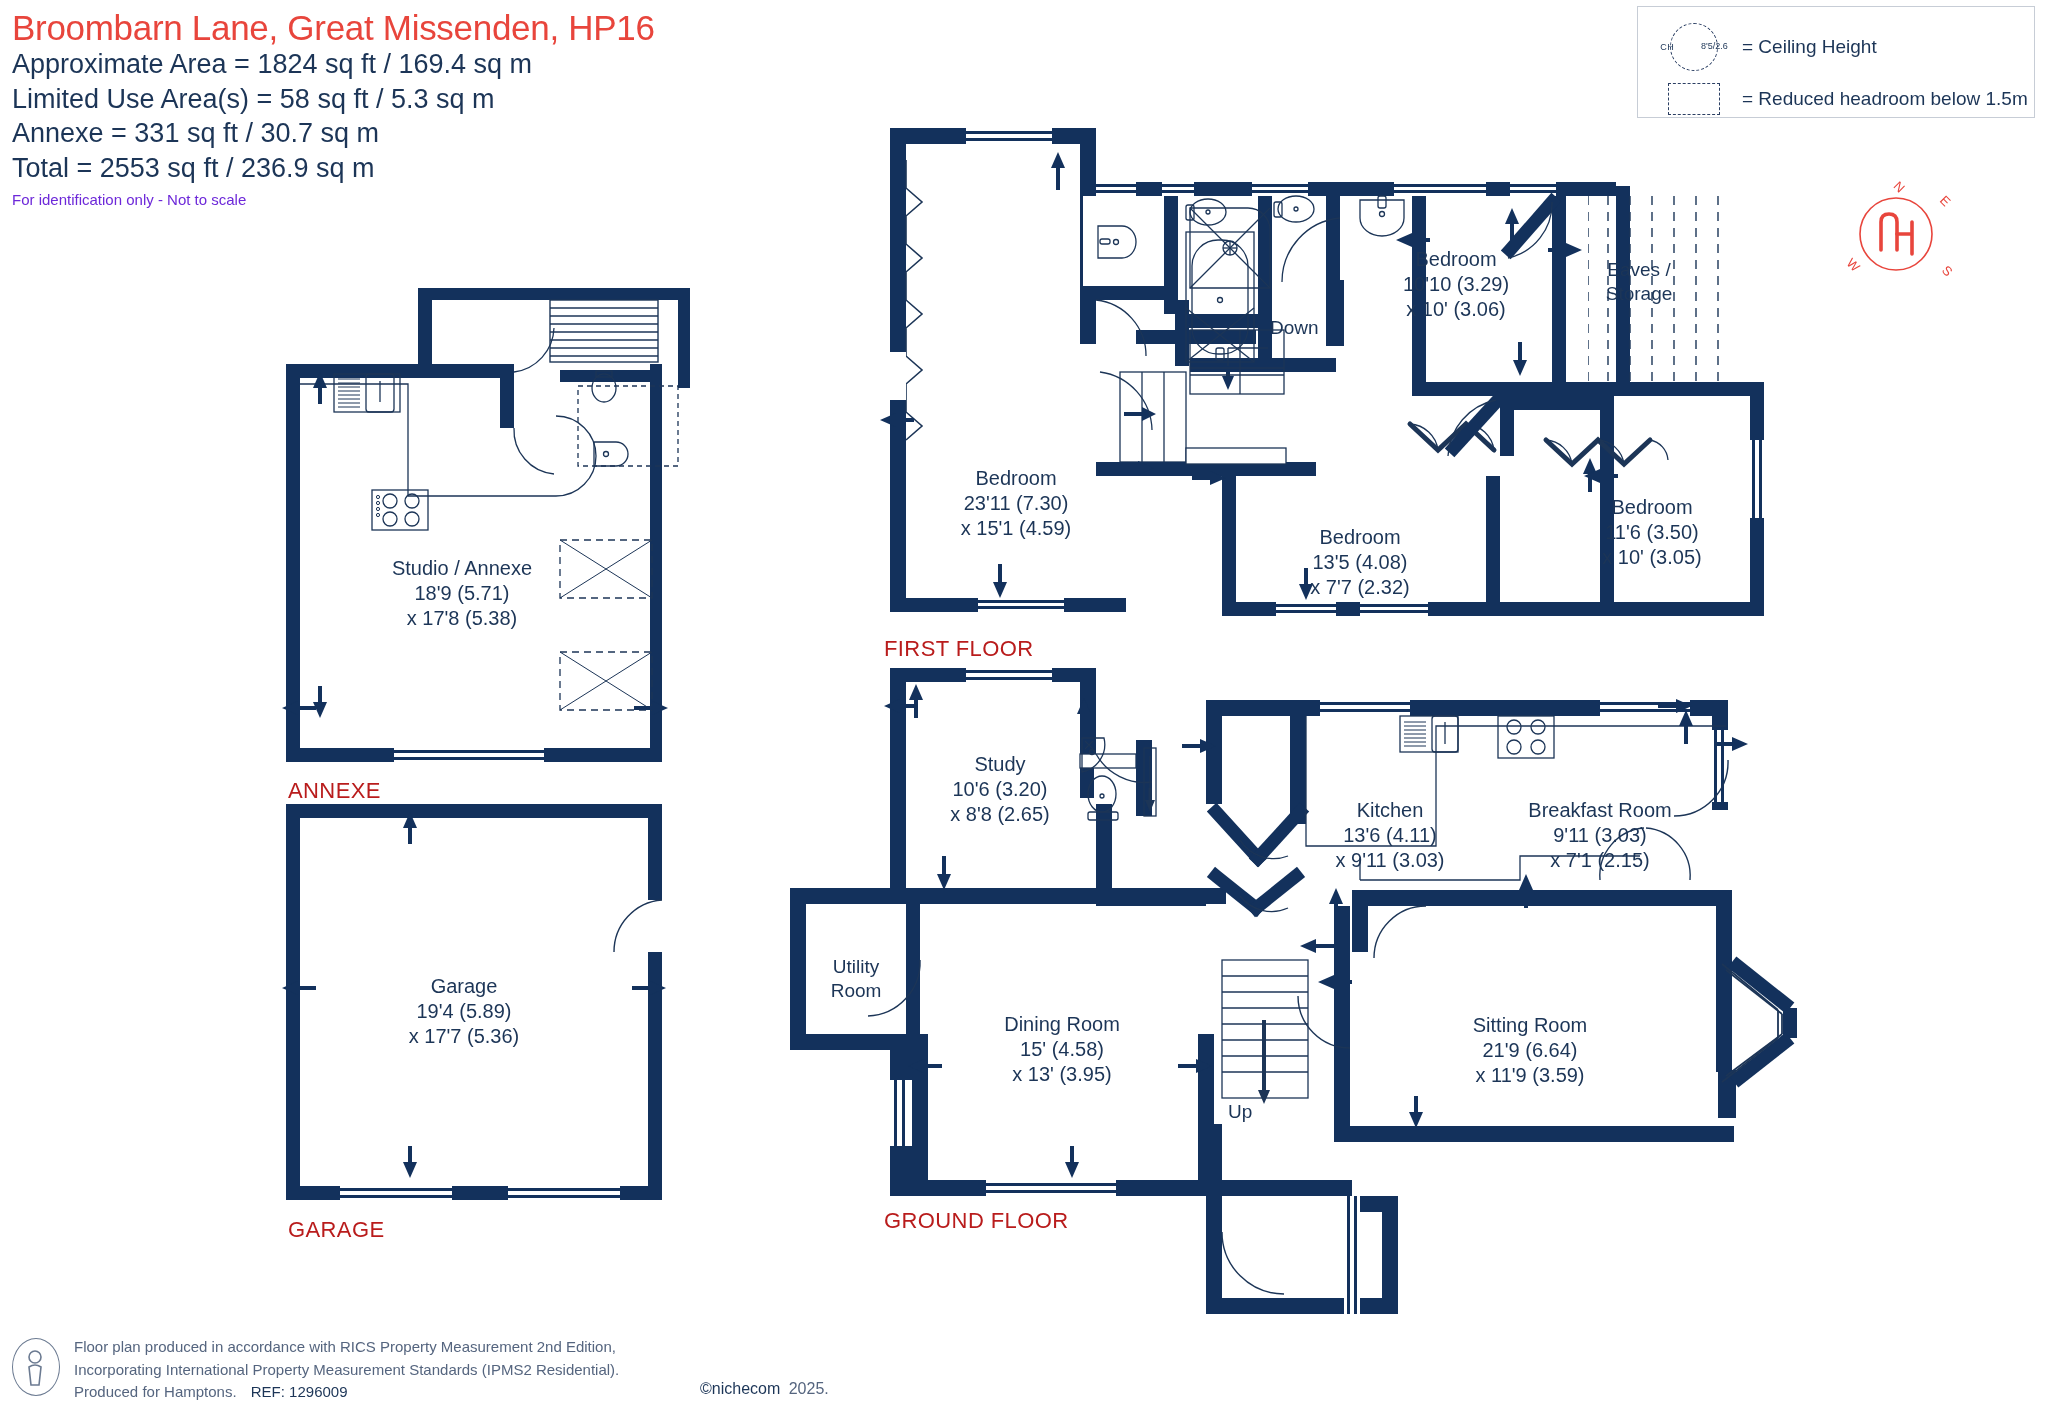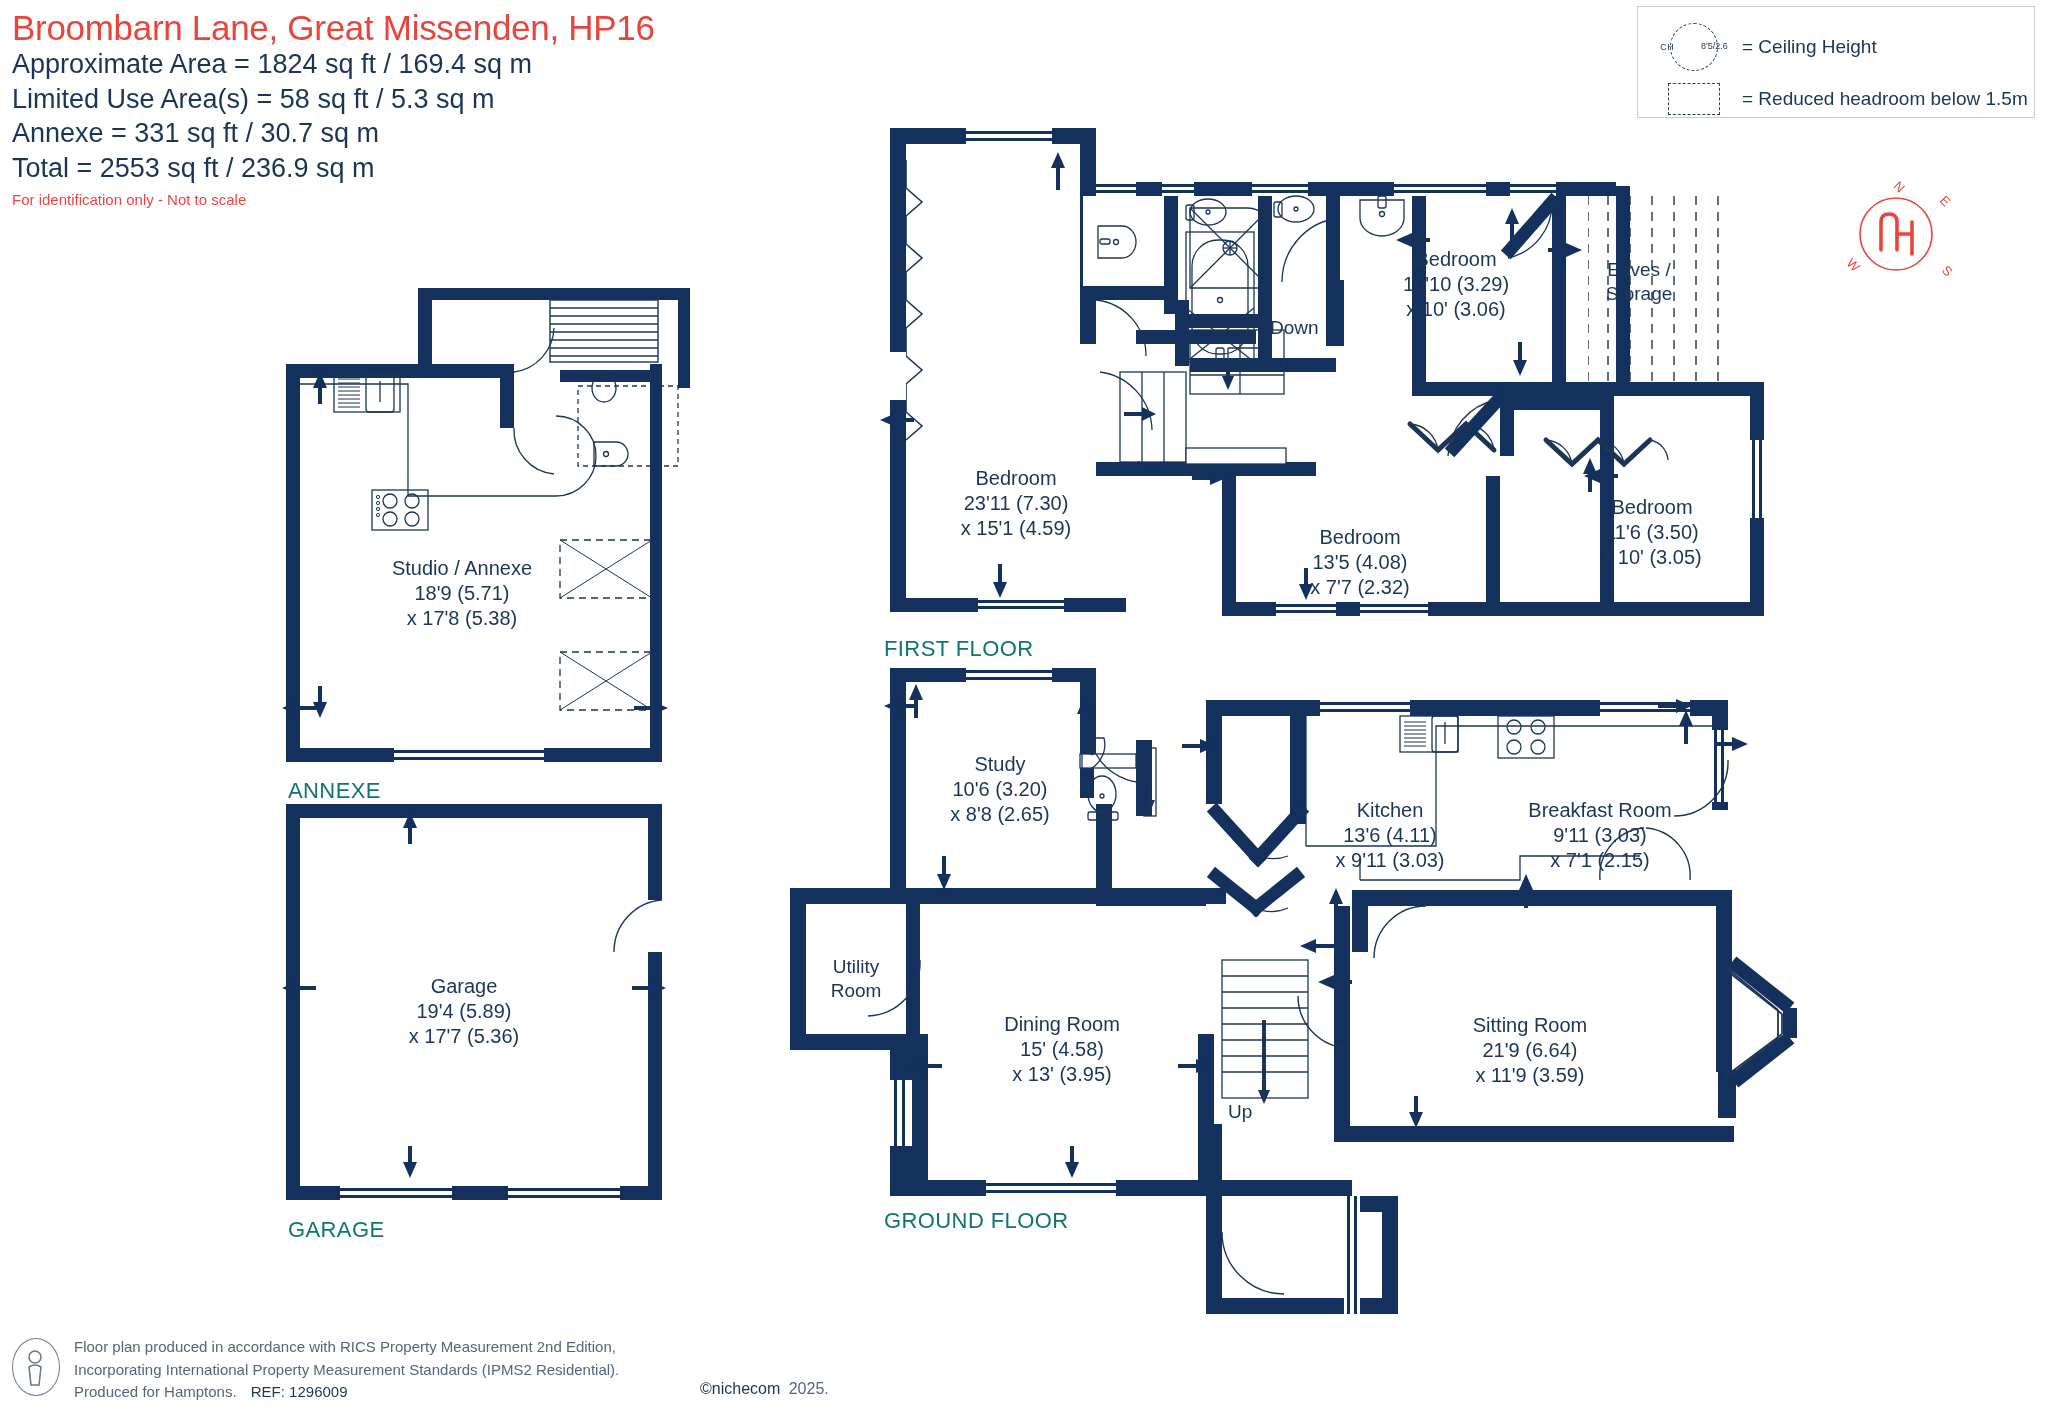--- a/index.html
+++ b/index.html
@@ -2,33 +2,33 @@
 <html><head>
 <meta charset="utf-8">
 <style>
   html,body{margin:0;padding:0;background:#ffffff;}
   body{width:2048px;height:1427px;position:relative;font-family:"Liberation Sans",sans-serif;color:#1c3557;overflow:hidden;}
   .plan{position:absolute;left:0;top:0;width:2048px;height:1427px;}
   
   #header{position:absolute;left:12px;top:8px;width:900px;}
   #title{font-size:35px;color:#e8453c;letter-spacing:-0.3px;line-height:1.12;white-space:nowrap;}
   .areaLine{font-size:27px;color:#1c3557;line-height:1.28;white-space:nowrap;}
-  #idonly{font-size:15px;color:#ef4444;margin-top:6px;}
+  #idonly{font-size:15px;color:#6d28d9;margin-top:6px;}
   
   #legend{position:absolute;left:1637px;top:6px;width:398px;height:112px;border:1.5px solid #c7cdd6;box-sizing:border-box;}
   .legRow{position:absolute;display:flex;align-items:center;}
   .ch-circle{width:48px;height:48px;border:1.5px dashed #2b3f63;border-radius:50%;display:flex;flex-direction:row;align-items:center;justify-content:center;box-sizing:border-box;}
   .ch-top{font-size:9px;line-height:1;letter-spacing:.3px;}
   .ch-bot{font-size:9px;line-height:1.25;margin-left:27px;}
   .legText{font-size:19px;margin-left:24px;white-space:nowrap;}
   .rh-box{width:52px;height:32px;border:1.5px dashed #2b3f63;box-sizing:border-box;}
   
   #compass{position:absolute;left:1840px;top:178px;width:112px;height:112px;}
   
-  .floorLabel{position:absolute;font-size:22px;letter-spacing:.4px;color:#0f766e;white-space:nowrap;}
+  .floorLabel{position:absolute;font-size:22px;letter-spacing:.4px;color:#b91c1c;white-space:nowrap;}
   
   .room{position:absolute;text-align:center;font-size:20px;line-height:1.25;color:#1c3557;white-space:nowrap;}
   .room .rn{display:block;}
   .room .rd{display:block;}
   .small{font-size:19px;}
   
   #footer{position:absolute;left:12px;top:1336px;width:980px;display:flex;align-items:flex-start;}
   #footText{margin-left:14px;font-size:15px;line-height:1.5;color:#55657f;}
   #footText .ref{color:#1c3557;}
   .fig-circle{width:46px;height:56px;border:1.4px solid #6b7a91;border-radius:50%;position:relative;flex:0 0 auto;margin-top:2px;}

